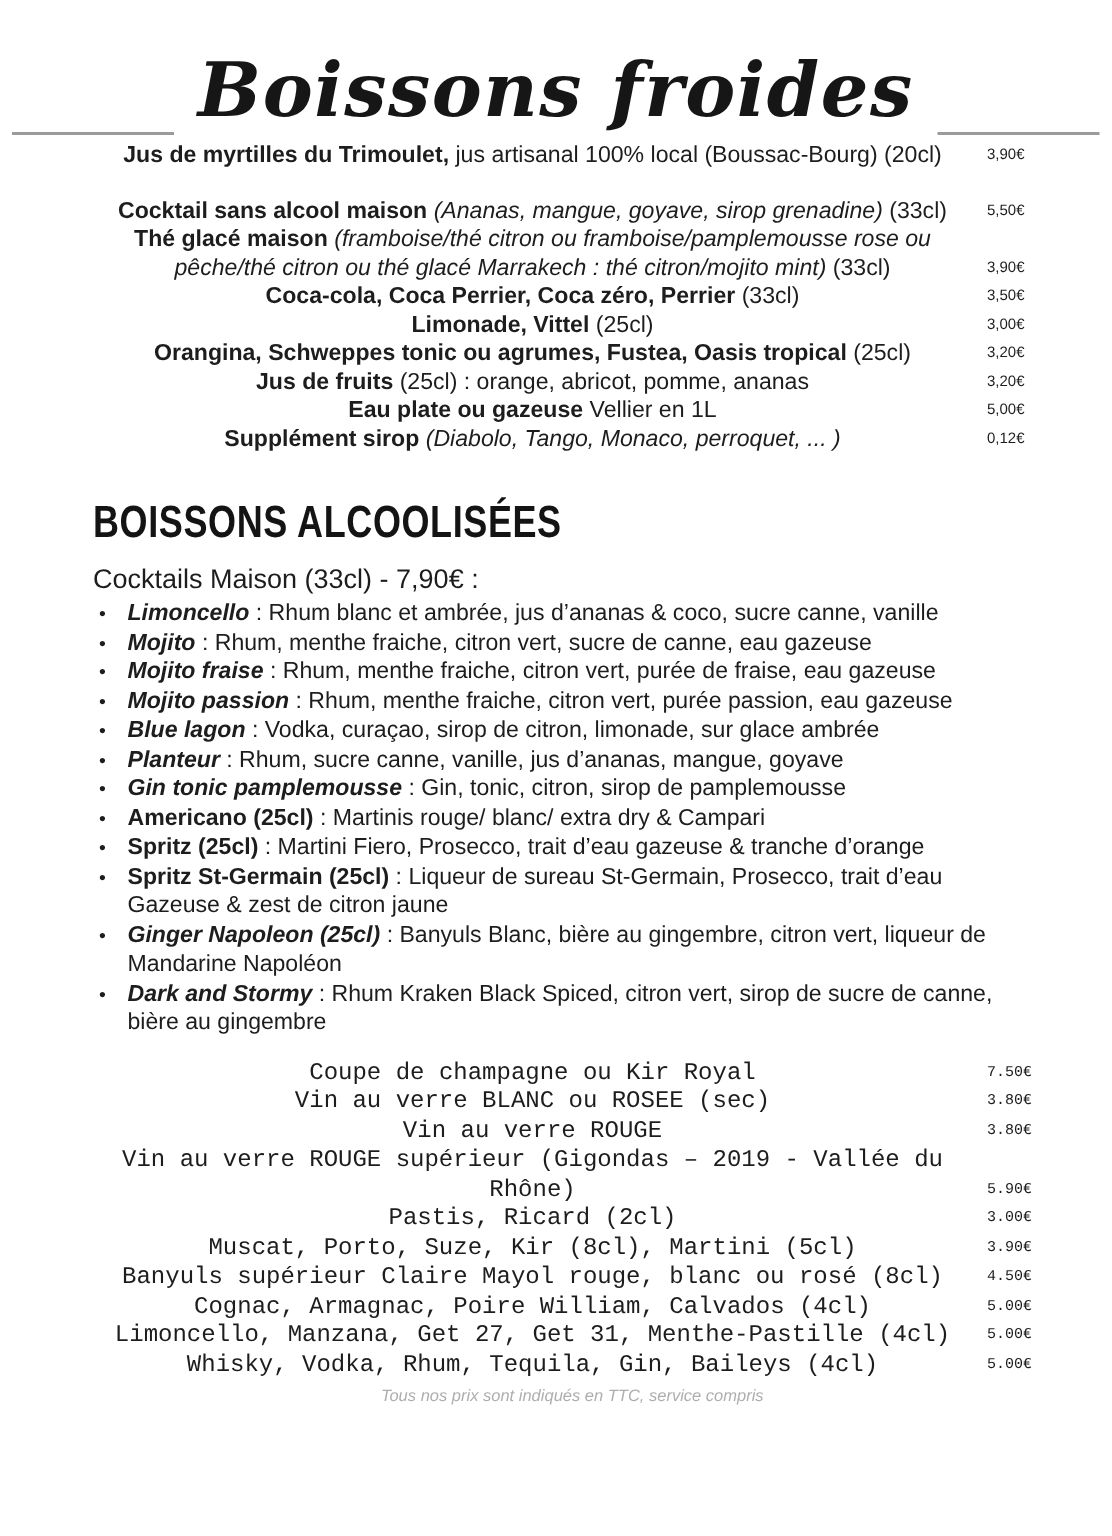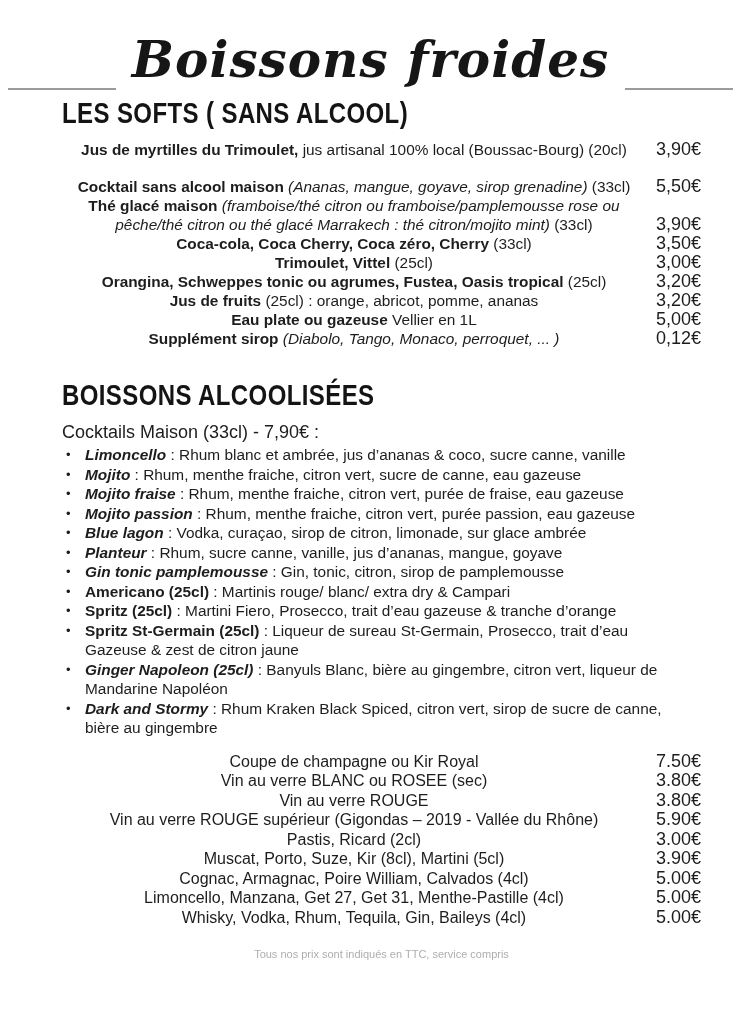--- a/index.html
+++ b/index.html
@@ -37,85 +37,83 @@
     transform: scaleX(0.80); transform-origin: left center;
     white-space: nowrap;
     color: #141414;
   }
   .rows { }
   .row {
     display: flex; align-items: flex-end;
     font-size: 15.4px; line-height: 19px;
   }
   .row .txt { flex: 1 1 auto; padding-right: 10px; max-width: 586px; text-align: center; }
-  .row .price { white-space: nowrap; font-size: 18px; }
+  .row .price { white-space: nowrap; font-size: 10px; }
   .row.gap-after { margin-bottom: 18px; }
   .s-b  { font-weight: bold; }
   .s-r  { font-weight: normal; }
   .s-i  { font-style: italic; }
   .s-bi { font-weight: bold; font-style: italic; }
   
   .intro { font-size: 18px; line-height: 20px; margin: 2px 0 3px 0; }
   .cocktail-list { margin: 0 0 14px 0; padding: 0; max-width: 606px; }
   .cocktail-item {
     list-style: none; position: relative;
     padding-left: 23px;
     font-size: 15.4px; line-height: 19.5px;
   }
   .cocktail-item .bullet {
     position: absolute; left: 4px; top: 0;
     font-size: 13px;
   }
   
-  .wine-rows { margin-top: 2px; }
+  .wine-rows { margin-top: 2px; font-family: Liberation Mono, monospace; }
   .wine-rows .row { font-size: 16px; line-height: 19.5px; }
   
   .footer {
     text-align: center;
     font-size: 11px; line-height: 14px;
     color: #aeaeae;
-    margin-top: 20px;
+    margin-top: 4px;
+    font-style: italic;
   }
 </style>
 </head>
 <body>
 
 <div class="page">
 
   <div class="header">
     <div class="rule"></div>
     <div class="page-title">Boissons froides</div>
     <div class="rule"></div>
   </div>
 
   <div class="content">
 
-    <div class="section-heading-wrap">
-      <span class="section-heading">LES SOFTS ( SANS ALCOOL)</span>
-    </div>
 
     <div class="rows" id="softs-rows">
         <div class="row gap-after">
           <div class="txt"><span class="s-b">Jus de myrtilles du Trimoulet,</span><span class="s-r"> jus artisanal 100% local  (Boussac-Bourg) (20cl)</span></div>
           <div class="price">3,90€</div>
         </div>
         <div class="row">
           <div class="txt"><span class="s-b">Cocktail sans alcool maison </span><span class="s-i">(Ananas, mangue, goyave, sirop grenadine)</span><span class="s-r"> (33cl)</span></div>
           <div class="price">5,50€</div>
         </div>
         <div class="row">
           <div class="txt"><span class="s-b">Thé glacé maison </span><span class="s-i">(framboise/thé citron ou framboise/pamplemousse rose ou pêche/thé citron ou thé glacé Marrakech : thé citron/mojito mint)</span><span class="s-r"> (33cl)</span></div>
           <div class="price">3,90€</div>
         </div>
         <div class="row">
-          <div class="txt"><span class="s-b">Coca-cola, Coca Cherry, Coca zéro, Cherry </span><span class="s-r">(33cl)</span></div>
+          <div class="txt"><span class="s-b">Coca-cola, Coca Perrier, Coca zéro, Perrier </span><span class="s-r">(33cl)</span></div>
           <div class="price">3,50€</div>
         </div>
         <div class="row">
-          <div class="txt"><span class="s-b">Trimoulet, Vittel </span><span class="s-r">(25cl)</span></div>
+          <div class="txt"><span class="s-b">Limonade, Vittel </span><span class="s-r">(25cl)</span></div>
           <div class="price">3,00€</div>
         </div>
         <div class="row">
           <div class="txt"><span class="s-b">Orangina, Schweppes tonic ou agrumes, Fustea, Oasis tropical </span><span class="s-r">(25cl)</span></div>
           <div class="price">3,20€</div>
         </div>
         <div class="row">
           <div class="txt"><span class="s-b">Jus de fruits </span><span class="s-r">(25cl) : orange, abricot, pomme, ananas</span></div>
           <div class="price">3,20€</div>
         </div>
@@ -171,20 +169,24 @@
         </div>
         <div class="row">
           <div class="txt">Pastis, Ricard (2cl)</div>
           <div class="price">3.00€</div>
         </div>
         <div class="row">
           <div class="txt">Muscat, Porto, Suze, Kir (8cl), Martini (5cl)</div>
           <div class="price">3.90€</div>
         </div>
         <div class="row">
+          <div class="txt">Banyuls supérieur Claire Mayol rouge, blanc ou rosé (8cl)</div>
+          <div class="price">4.50€</div>
+        </div>
+        <div class="row">
           <div class="txt">Cognac, Armagnac, Poire William, Calvados (4cl)</div>
           <div class="price">5.00€</div>
         </div>
         <div class="row">
           <div class="txt">Limoncello, Manzana, Get 27, Get 31, Menthe-Pastille (4cl)</div>
           <div class="price">5.00€</div>
         </div>
         <div class="row">
           <div class="txt">Whisky, Vodka, Rhum, Tequila, Gin, Baileys (4cl)</div>
           <div class="price">5.00€</div>

